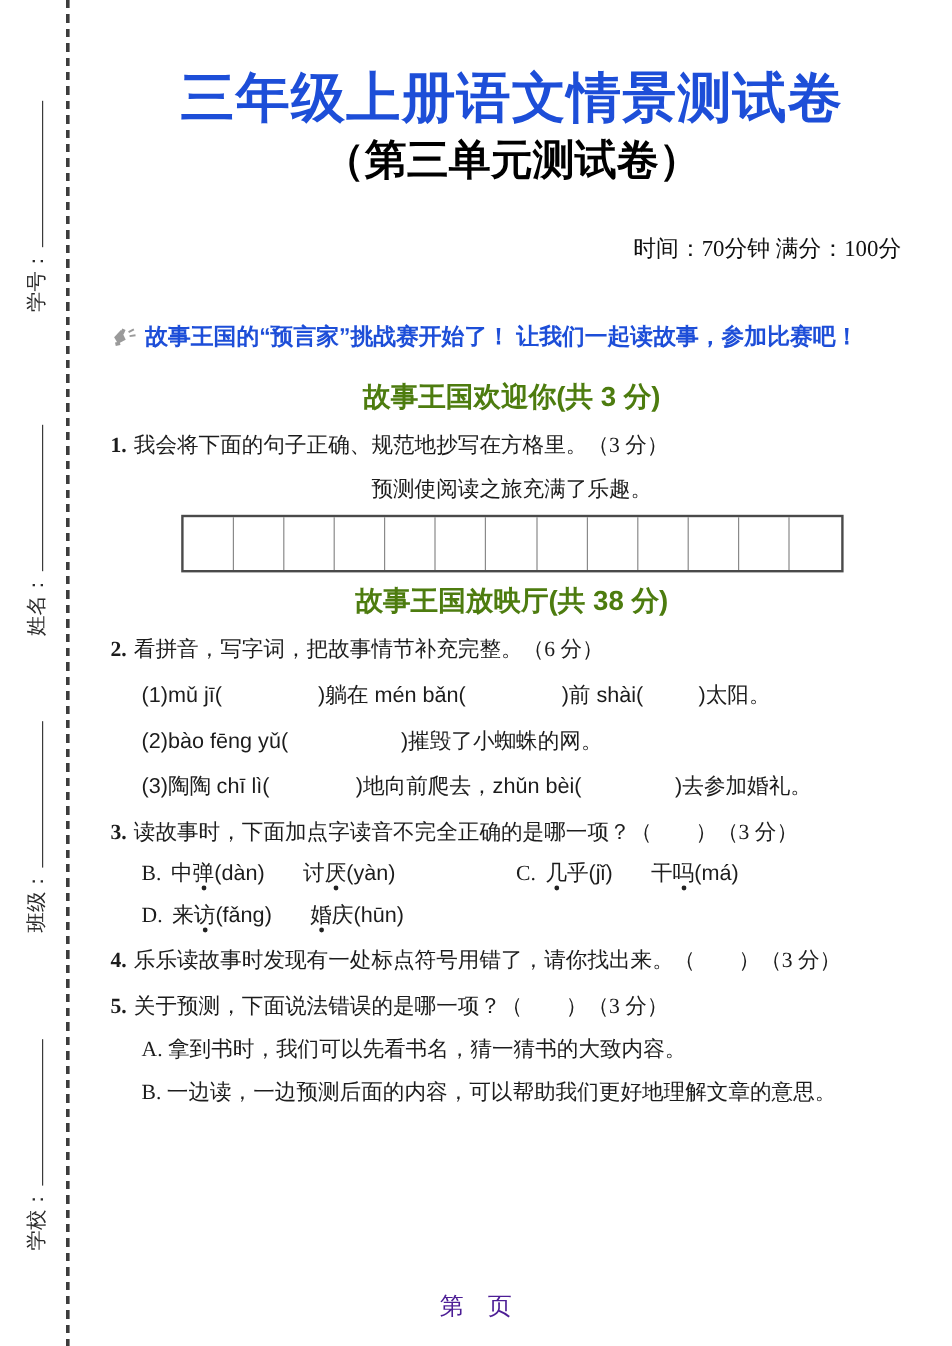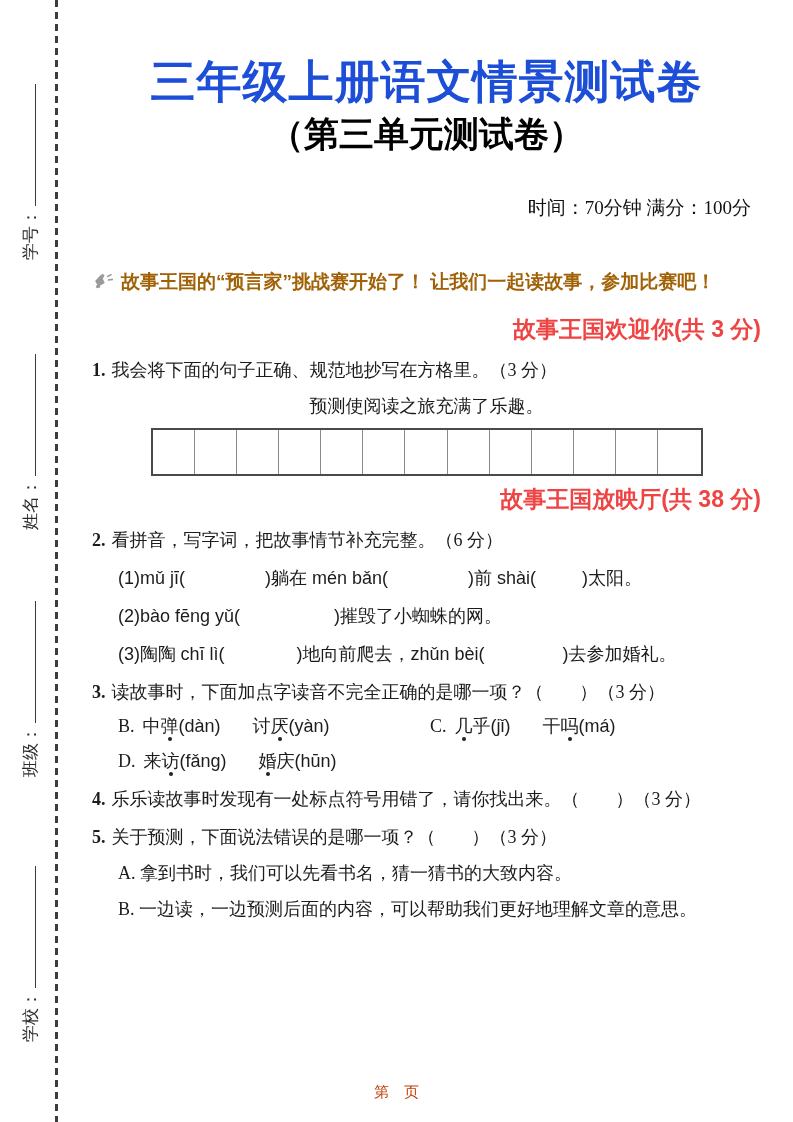--- a/index.html
+++ b/index.html
@@ -30,26 +30,26 @@
   }
   .page-subtitle{
     margin-top:5px;text-align:center;font-size:35px;line-height:1.2;
     font-weight:900;color:#000;
     font-family:"Liberation Sans","DejaVu Sans",sans-serif;
   }
   .meta{margin-top:42px;text-align:right;font-size:19px;line-height:1.2;padding-right:10px;color:#111;}
   .intro{
     margin-top:50px;display:flex;align-items:flex-start;gap:7px;
     font-family:"Liberation Sans","DejaVu Sans",sans-serif;
-    font-weight:700;font-size:19px;line-height:1.3;color:#a16207;
+    font-weight:700;font-size:19px;line-height:1.3;color:#1d4ed8;
   }
   .intro .icon{flex:0 0 auto;margin-top:1px;}
   .section-heading{
-    margin-top:18px;text-align:right;font-size:23px;line-height:1.3;font-weight:700;
-    color:#ef4444;font-family:"Liberation Sans","DejaVu Sans",sans-serif;
+    margin-top:18px;text-align:center;font-size:23px;line-height:1.3;font-weight:700;
+    color:#4d7c0f;font-family:"Liberation Sans","DejaVu Sans",sans-serif;
   }
   .section-heading.second{margin-top:9px;}
   .stem{margin-top:13px;font-size:18px;line-height:1.4;}
   .qno{font-weight:700;margin-right:6px;}
   .sentence{margin-top:11px;text-align:center;font-size:18px;line-height:1.35;}
   .copy-grid{
     margin:9px auto 0;width:552px;height:48px;
     display:grid;grid-template-columns:repeat(13,1fr);
     border:2px solid #4a4a4a;box-sizing:border-box;
   }
@@ -67,21 +67,21 @@
   .pair{margin-right:32px;white-space:nowrap;}
   .dotchar{position:relative;}
   .dotchar::after{
     content:"";position:absolute;left:50%;transform:translateX(-50%);
     bottom:-5px;width:4px;height:4px;border-radius:50%;background:#222;
   }
   .opt-list{margin-left:26px;}
   .opt-list .opt{margin-top:11px;font-size:18px;line-height:1.4;}
   .footer{
     position:absolute;left:0;right:0;bottom:20px;text-align:center;
-    font-size:15px;color:#c2410c;
+    font-size:20px;color:#4c1d95;
   }
 </style>
 </head>
 <body>
 
 <div class="seal-line"></div>
 
 <div class="sidebar-field" style="top:260px">
   <span>学号：</span><span class="blank-line"></span>
 </div>

